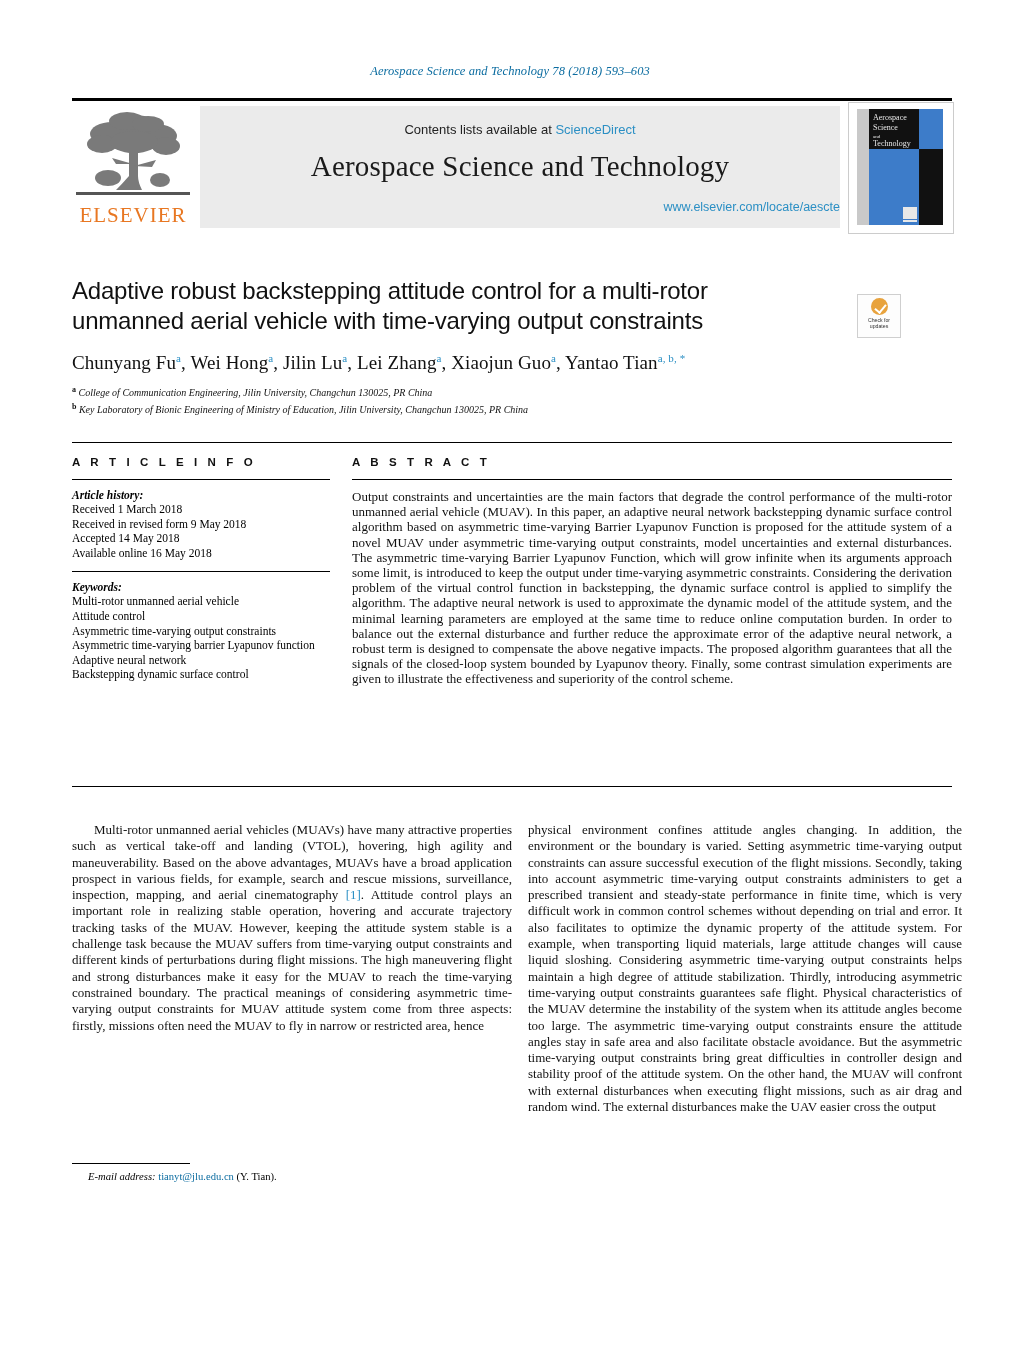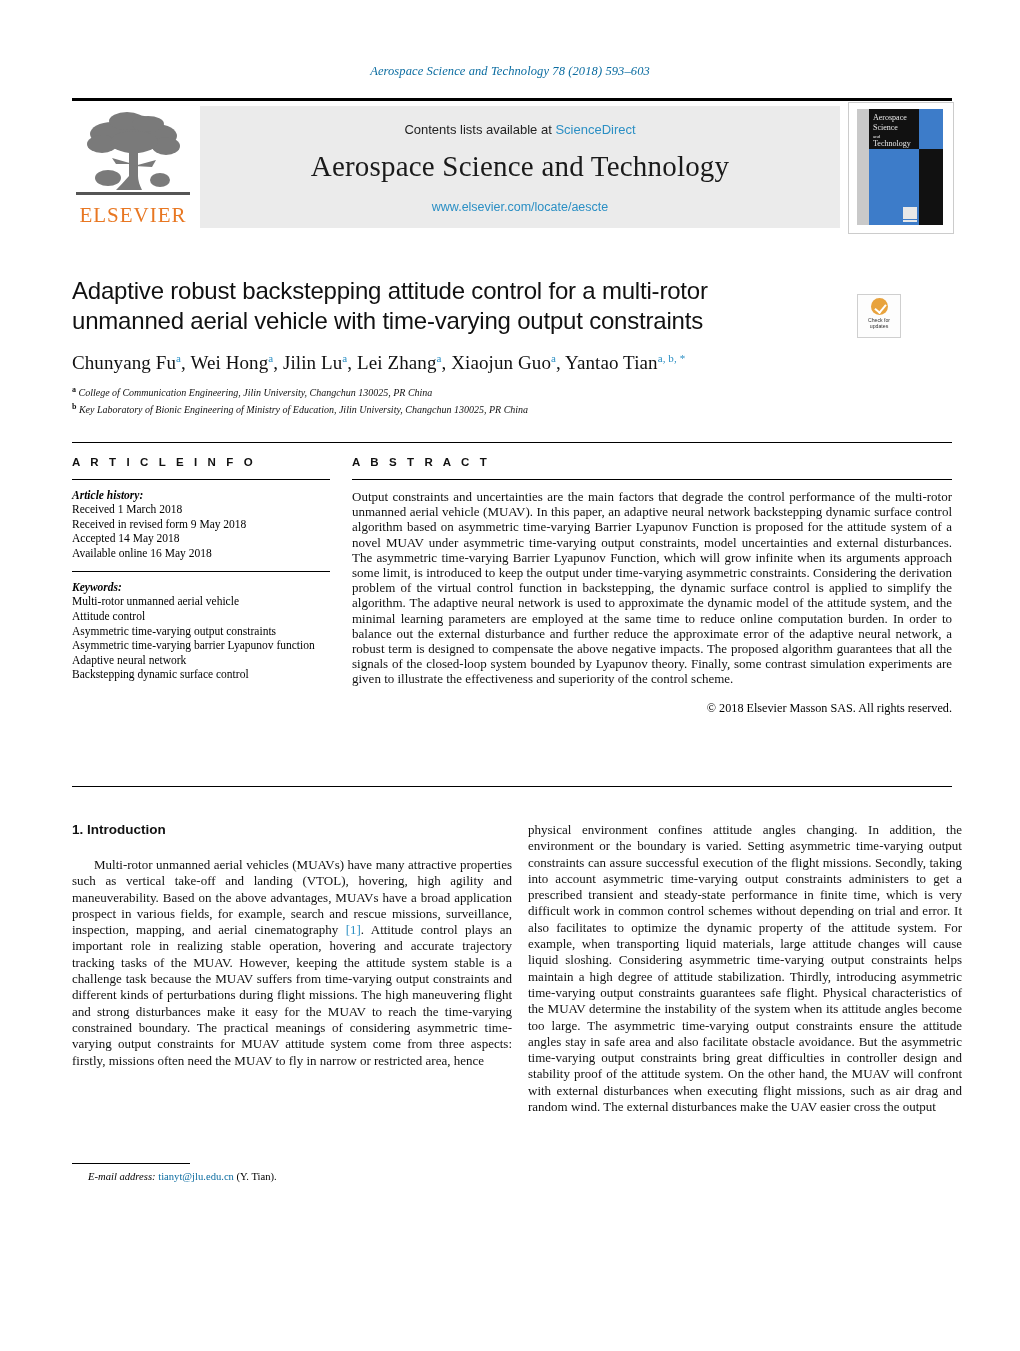--- a/index.html
+++ b/index.html
@@ -93,20 +93,21 @@
     font-family: "Liberation Serif", serif;
     font-size: 29px;
     color: #1a1a1a;
     letter-spacing: 0.2px;
   }
   .journal-url {
     margin-top: 17px;
     font-family: "Liberation Sans", sans-serif;
     font-size: 12.5px;
     color: #2b8fc4;
+    text-align: right;
   }
   .cover-thumb {
     position: absolute;
     top: 4px;
     left: 776px;
     width: 104px;
     height: 130px;
     border: 1px solid #cccccc;
     background: #fff;
     overflow: hidden;
@@ -430,27 +431,25 @@
     <div class="info-line">Asymmetric time-varying output constraints</div>
     <div class="info-line">Asymmetric time-varying barrier Lyapunov function</div>
     <div class="info-line">Adaptive neural network</div>
     <div class="info-line">Backstepping dynamic surface control</div>
   </div>
 
   <div class="col-abstract">
     <div class="infohead">A B S T R A C T</div>
     <div class="thin-rule"></div>
     <div class="abstract-body">Output constraints and uncertainties are the main factors that degrade the control performance of the multi-rotor unmanned aerial vehicle (MUAV). In this paper, an adaptive neural network backstepping dynamic surface control algorithm based on asymmetric time-varying Barrier Lyapunov Function is proposed for the attitude system of a novel MUAV under asymmetric time-varying output constraints, model uncertainties and external disturbances. The asymmetric time-varying Barrier Lyapunov Function, which will grow infinite when its arguments approach some limit, is introduced to keep the output under time-varying asymmetric constraints. Considering the derivation problem of the virtual control function in backstepping, the dynamic surface control is applied to simplify the algorithm. The adaptive neural network is used to approximate the dynamic model of the attitude system, and the minimal learning parameters are employed at the same time to reduce online computation burden. In order to balance out the external disturbance and further reduce the approximate error of the adaptive neural network, a robust term is designed to compensate the above negative impacts. The proposed algorithm guarantees that all the signals of the closed-loop system bounded by Lyapunov theory. Finally, some contrast simulation experiments are given to illustrate the effectiveness and superiority of the control scheme.</div>
-    <div class="abstract-copy">© 2018 Elsevier Masson SAS. All rights reserved.</div>
   </div>
 
   <div class="section-rule"></div>
 
   <div class="body-left">
-    <div class="section-heading">1. Introduction</div>
     <p class="body-para"><span>Multi-rotor unmanned aerial vehicles (MUAVs) have many attractive properties such as vertical take-off and landing (VTOL), hovering, high agility and maneuverability. Based on the above advantages, MUAVs have a broad application prospect in various fields, for example, search and rescue missions, surveillance, inspection, mapping, and aerial cinematography </span><span class="ref-link">[1]</span><span>. Attitude control plays an important role in realizing stable operation, hovering and accurate trajectory tracking tasks of the MUAV. However, keeping the attitude system stable is a challenge task because the MUAV suffers from time-varying output constraints and different kinds of perturbations during flight missions. The high maneuvering flight and strong disturbances make it easy for the MUAV to reach the time-varying constrained boundary. The practical meanings of considering asymmetric time-varying output constraints for MUAV attitude system come from three aspects: firstly, missions often need the MUAV to fly in narrow or restricted area, hence</span></p>
   </div>
 
   <div class="body-right">
     <p class="body-para cont">physical environment confines attitude angles changing. In addition, the environment or the boundary is varied. Setting asymmetric time-varying output constraints can assure successful execution of the flight missions. Secondly, taking into account asymmetric time-varying output constraints administers to get a prescribed transient and steady-state performance in finite time, which is very difficult work in common control schemes without depending on trial and error. It also facilitates to optimize the dynamic property of the attitude system. For example, when transporting liquid materials, large attitude changes will cause liquid sloshing. Considering asymmetric time-varying output constraints helps maintain a high degree of attitude stabilization. Thirdly, introducing asymmetric time-varying output constraints guarantees safe flight. Physical characteristics of the MUAV determine the instability of the system when its attitude angles become too large. The asymmetric time-varying output constraints ensure the attitude angles stay in safe area and also facilitate obstacle avoidance. But the asymmetric time-varying output constraints bring great difficulties in controller design and stability proof of the attitude system. On the other hand, the MUAV will confront with external disturbances when executing flight missions, such as air drag and random wind. The external disturbances make the UAV easier cross the output</p>
   </div>
 
   <div class="footnotes">
     <div class="fn-rule"></div>
     <div class="fn-email">

